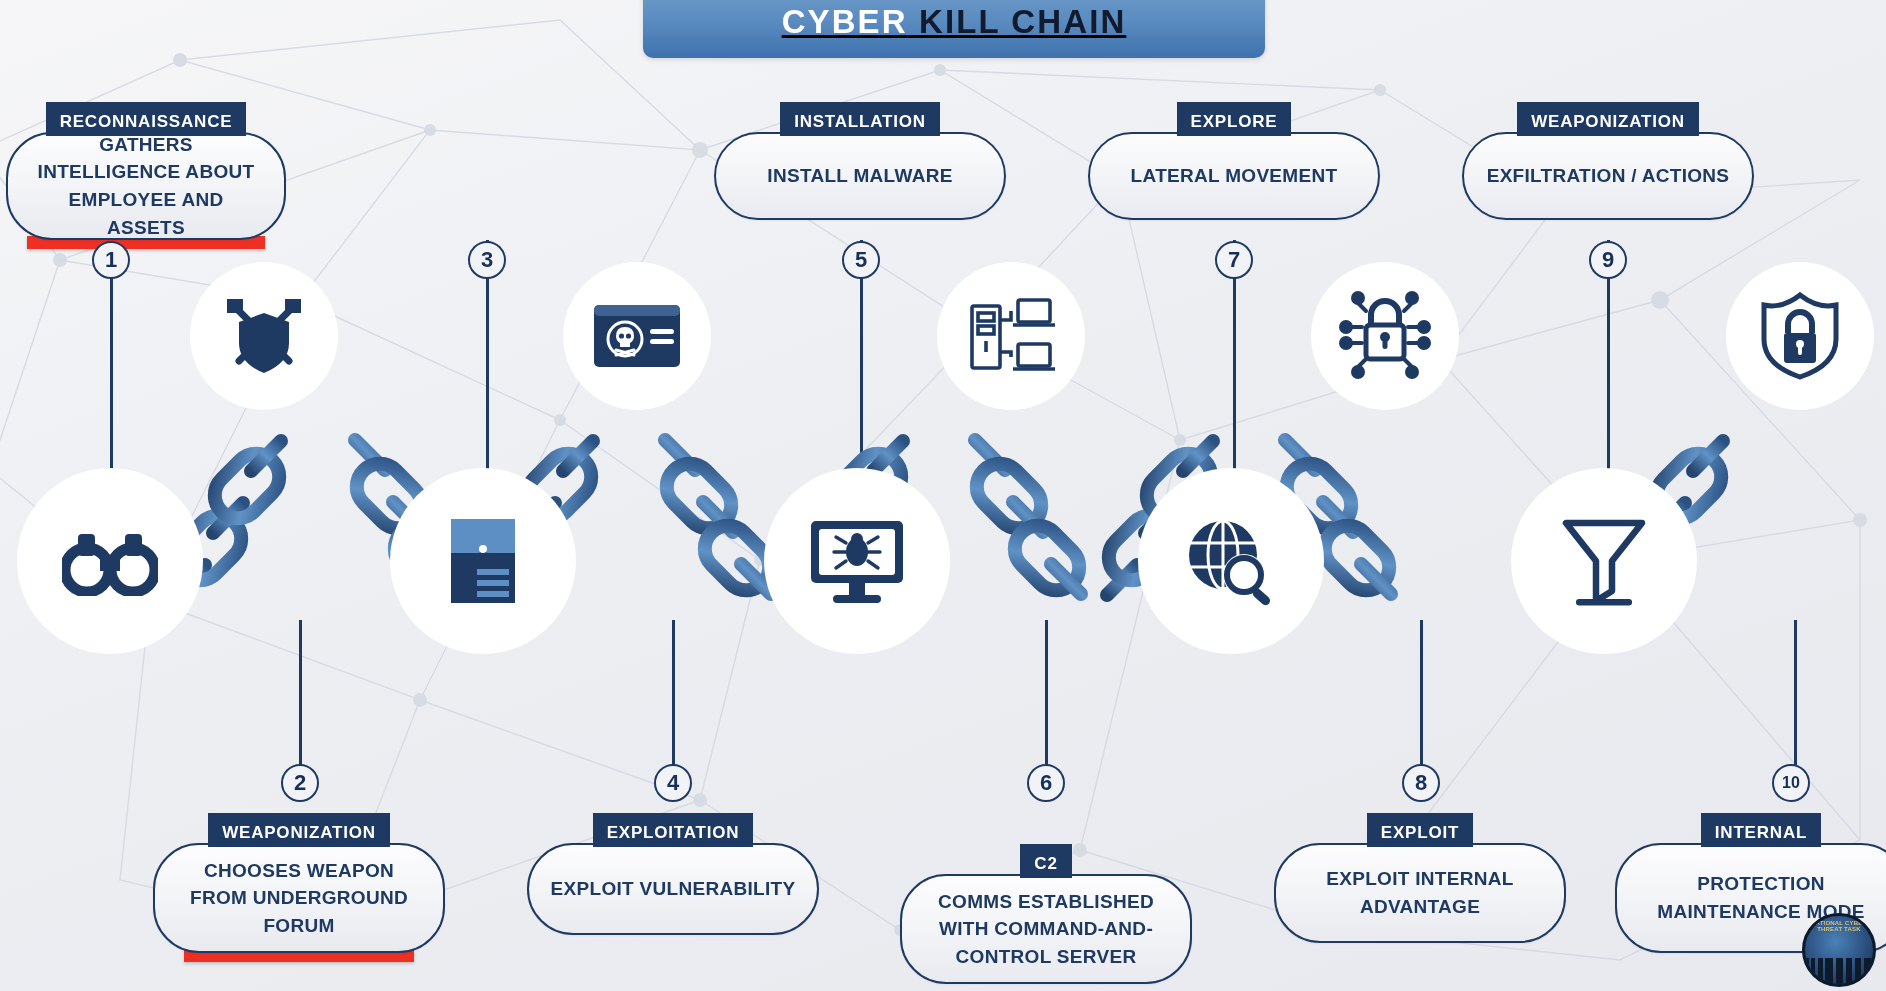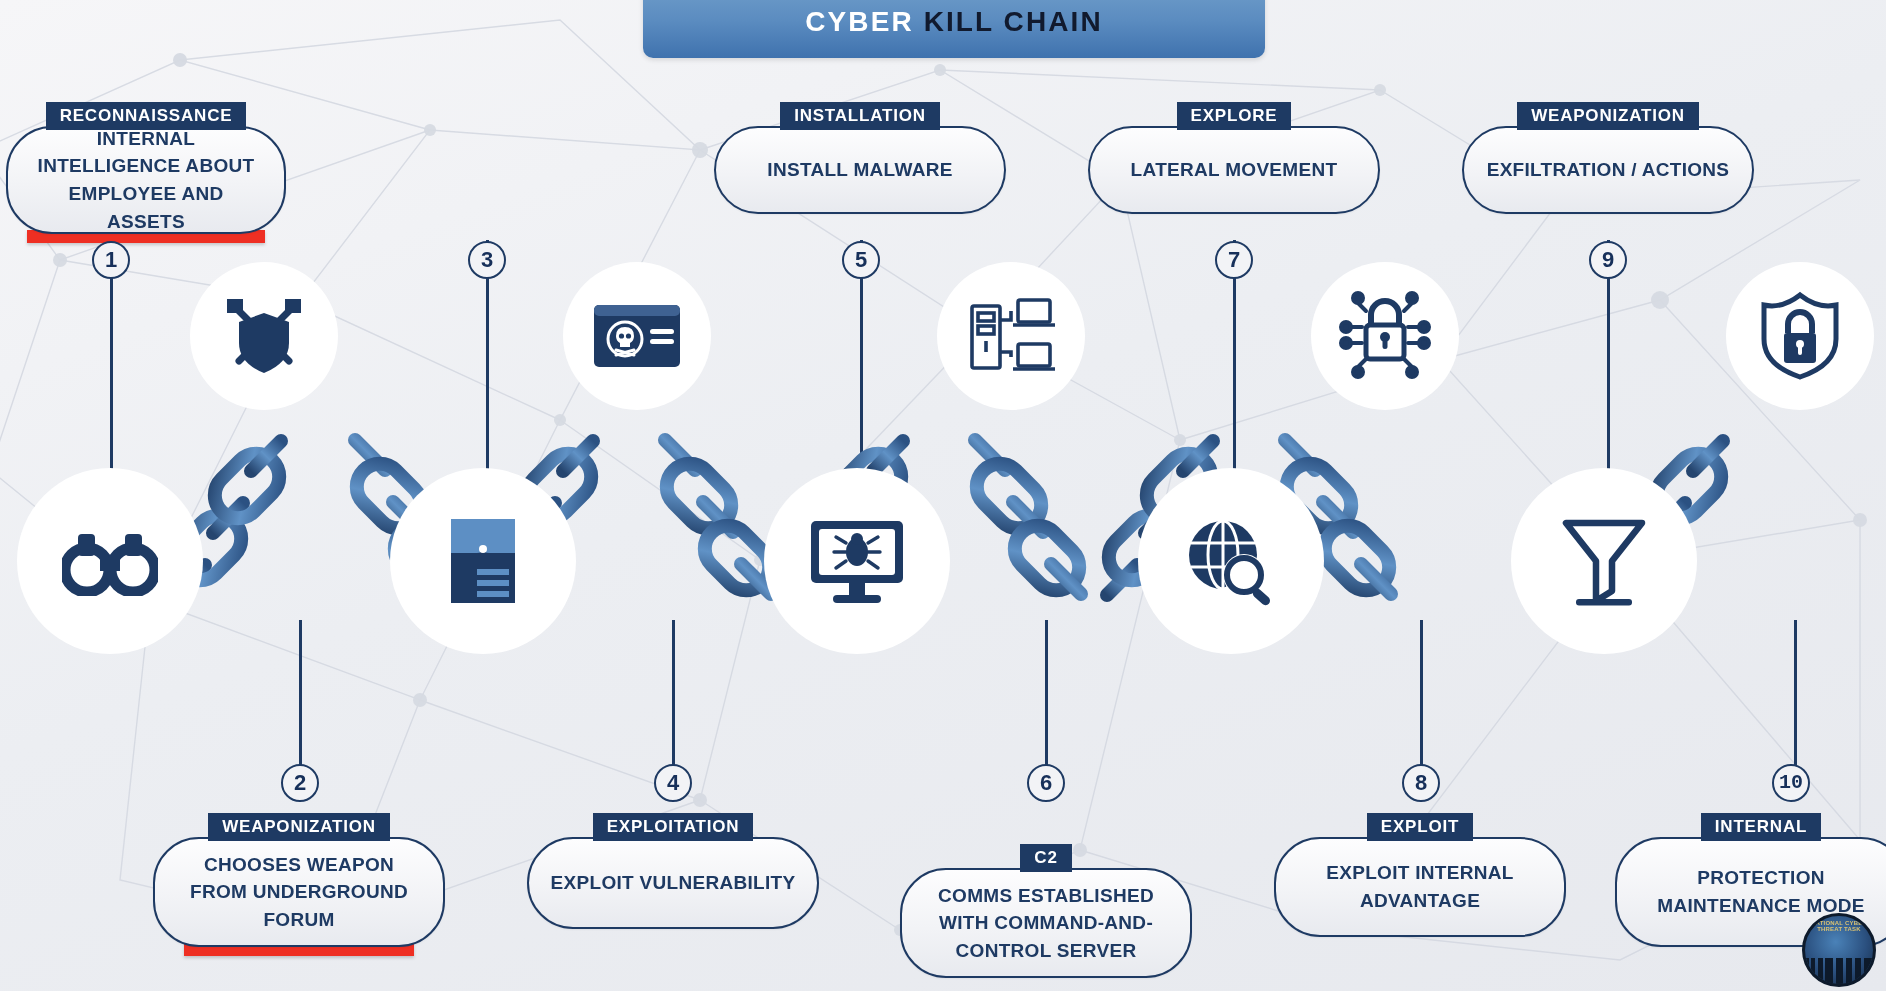--- a/index.html
+++ b/index.html
@@ -19,31 +19,31 @@
   
   .title-bar {
     position: absolute; left: 643px; top: -14px;
     width: 622px; height: 72px;
     background: linear-gradient(180deg, #6e9cc9 0%, #5b8cc0 48%, #3f72ae 100%);
     border-radius: 0 0 10px 10px;
     display: flex; align-items: center; justify-content: center;
     z-index: 6;
     box-shadow: 0 2px 5px rgba(0,0,0,.12);
   }
-  .title-text { font-size: 28px; font-weight: bold; letter-spacing: 2.1px; white-space: nowrap; }
+  .title-text { font-size: 33px; font-weight: bold; letter-spacing: 2.1px; white-space: nowrap; text-decoration: underline; }
   .t-light { color: #ffffff; }
   .t-dark  { color: #111a2e; }
 
   
   .label-group { position: absolute; z-index: 5; display: flex; flex-direction: column; align-items: center; }
   .tab {
     background: #1e3a63;
     color: #fff;
     font-size: 17px; font-weight: bold; letter-spacing: .8px;
-    padding: 5px 14px 6px 14px;
+    padding: 11px 14px 6px 14px;
     line-height: 1;
     position: relative; z-index: 3;
     white-space: nowrap;
     text-align: center;
   }
   .pill {
     background: linear-gradient(180deg, #fdfdfe 0%, #f2f3f6 55%, #e8eaef 100%);
     border: 2.2px solid #1e3a63;
     border-radius: 46px;
     color: #1e3a63;
@@ -258,21 +258,21 @@
 
   <div class="title-bar">
     <div class="title-text">
       <span class="t-light">CYBER</span>
       <span class="t-dark">KILL CHAIN</span>
     </div>
   </div>
 
   <div class="label-group" style="left:6px; top:102px; width:280px;">
     <div class="tab">RECONNAISSANCE</div>
-    <div class="pill" style="width:280px; height:108px;">INTERNAL INTELLIGENCE ABOUT EMPLOYEE AND ASSETS</div>
+    <div class="pill" style="width:280px; height:108px;">GATHERS INTELLIGENCE ABOUT EMPLOYEE AND ASSETS</div>
     <div class="underline" style="width:238px;"></div>
   </div>
 
 
   <div class="label-group" style="left:1088px; top:102px; width:292px;">
     <div class="tab">EXPLORE</div>
     <div class="pill" style="width:292px; height:88px;">LATERAL MOVEMENT</div>
   </div>
 
   <div class="label-group" style="left:714px; top:102px; width:292px;">
@@ -313,21 +313,21 @@
 
   <div class="badge" style="left:92px;   top:241px;">1</div>
   <div class="badge" style="left:281px;  top:764px;">2</div>
   <div class="badge" style="left:468px;  top:241px;">3</div>
   <div class="badge" style="left:654px;  top:764px;">4</div>
   <div class="badge" style="left:842px;  top:241px;">5</div>
   <div class="badge" style="left:1027px; top:764px;">6</div>
   <div class="badge" style="left:1215px; top:241px;">7</div>
   <div class="badge" style="left:1402px; top:764px;">8</div>
   <div class="badge" style="left:1589px; top:241px;">9</div>
-  <div class="badge" style="left:1772px; top:764px; font-size:20px;font-family:Liberation Mono, monospace;">10</div>
+  <div class="badge" style="left:1772px; top:764px; font-size:16px;">10</div>
 
   <div class="node" style="left:17px; top:468px; width:186px; height:186px;">
     <div class="ring"></div>
     <div class="inner">
       <svg width="96" height="70" viewBox="0 0 96 70">
         <circle cx="25" cy="44" r="22" fill="none" stroke="#1e3a63" stroke-width="11"></circle>
         <circle cx="71" cy="44" r="22" fill="none" stroke="#1e3a63" stroke-width="11"></circle>
         <rect x="38" y="32" width="20" height="13" fill="#1e3a63"></rect>
         <rect x="16" y="8" width="17" height="22" rx="4" fill="#1e3a63"></rect>
         <rect x="63" y="8" width="17" height="22" rx="4" fill="#1e3a63"></rect>

